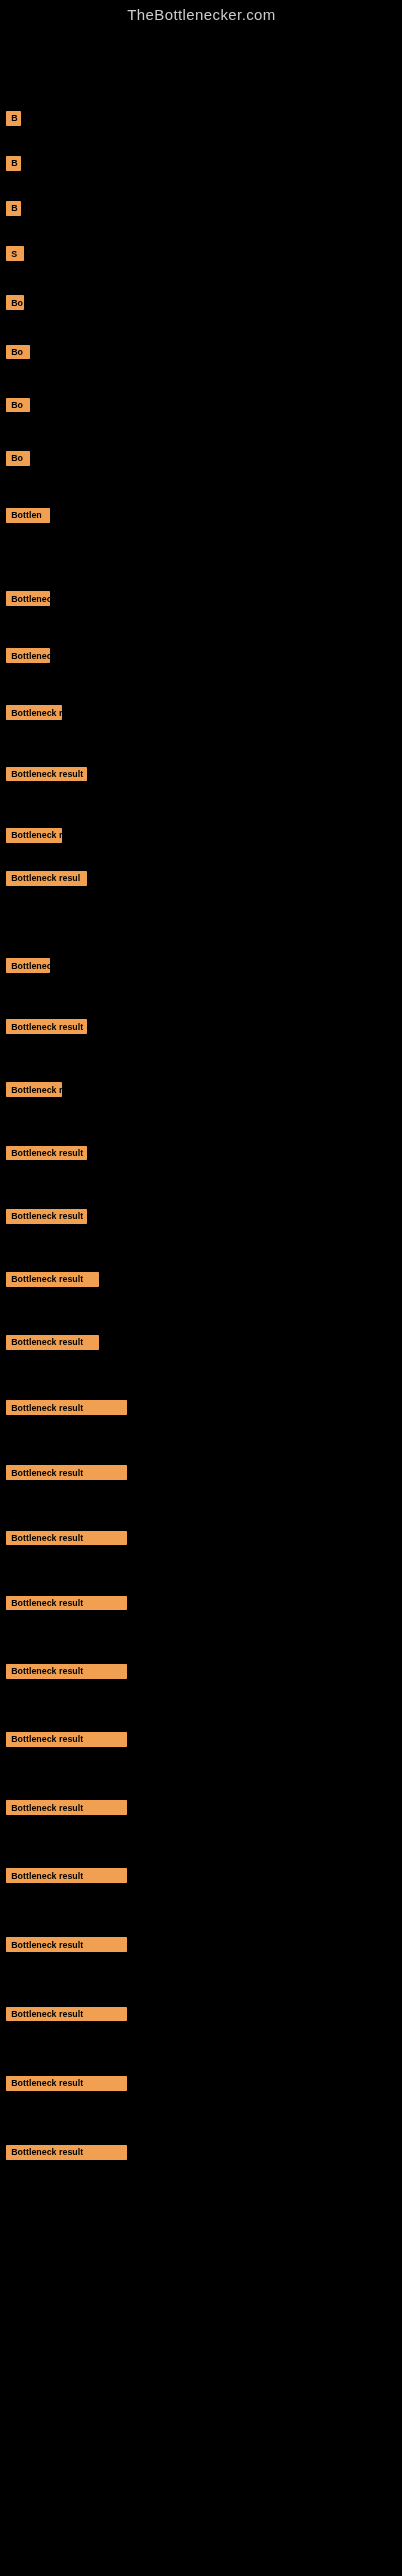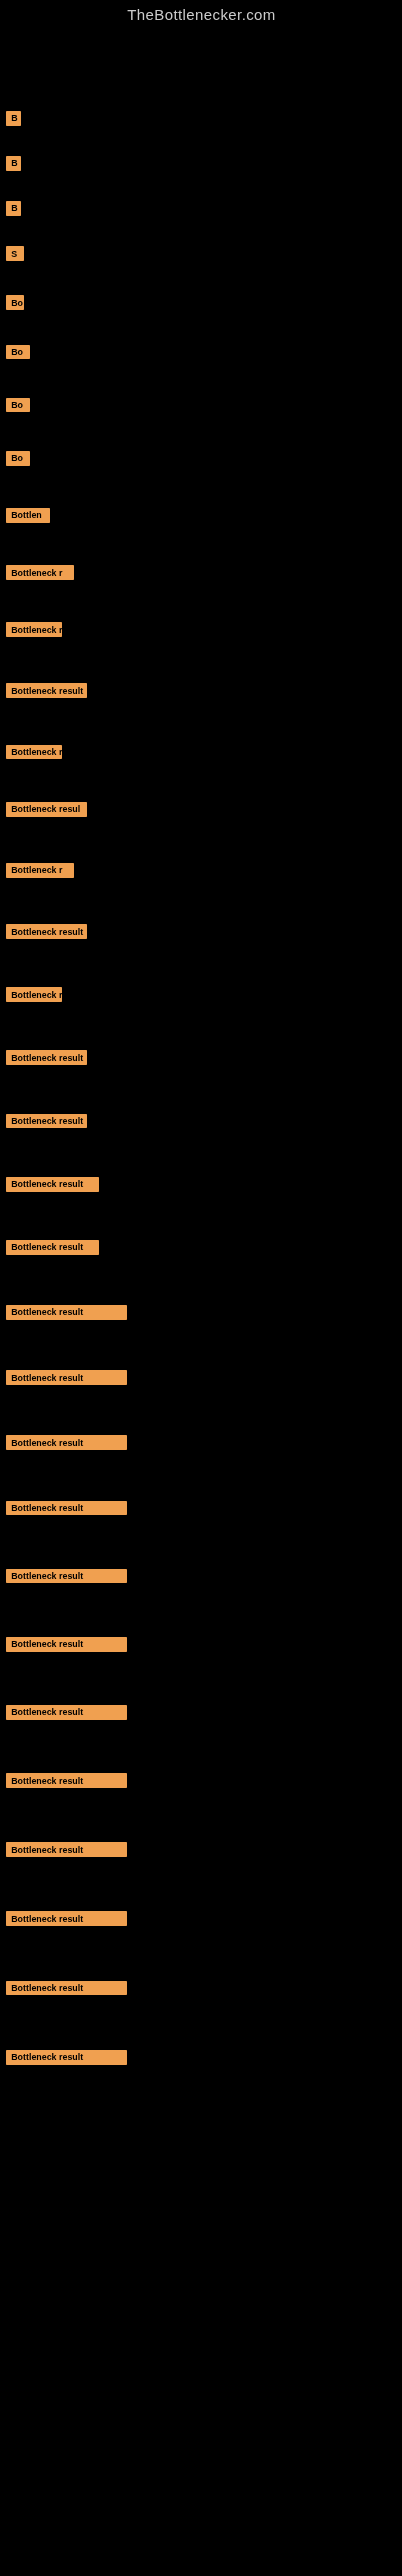--- a/index.html
+++ b/index.html
@@ -35,21 +35,21 @@
       padding: 2.4px 4.8px;
       white-space: nowrap;
       border-radius: 0.8px;
     }
 
     
     .bar-xs  { width: 14.5px; }
     .bar-s   { width: 17.7px; }
     .bar-sm  { width: 24px; }
     .bar-ml  { width: 44px; }
-    .bar-l   { width: 68px; }
+    .bar-l   { width: 44px; margin-top: 26px; }
     .bar-xl  { width: 56px; }
     .bar-xxl { width: 81px; }
     .bar-3xl { width: 93px; }
     .bar-full { width: 121px; }
   </style>
 </head>
 <body>
 
 <div>
   <div class="site-title">TheBottlenecker.com</div>
@@ -89,34 +89,37 @@
     </div>
 
     <div class="bar-item" style="margin-top: 36px;">
       <span class="bar-label bar-ml">Bottlen</span>
     </div>
 
     <div class="bar-item" style="margin-top: 36px;">
       <span class="bar-label bar-l">Bottleneck r</span>
     </div>
 
+    <div class="bar-item" style="margin-top: 36px;">
+      <span class="bar-label bar-ml">Bottlenec</span>
+    </div>
 
     <div class="bar-item" style="margin-top: 36px;">
       <span class="bar-label bar-xl">Bottleneck res</span>
     </div>
 
     <div class="bar-item" style="margin-top: 40px;">
       <span class="bar-label bar-xxl">Bottleneck result</span>
     </div>
 
     <div class="bar-item" style="margin-top: 40px;">
       <span class="bar-label bar-xl">Bottleneck res</span>
     </div>
 
-    <div class="bar-item" style="margin-top: 36px;">
+    <div class="bar-item" style="margin-top: 22px;">
       <span class="bar-label bar-xxl">Bottleneck resul</span>
     </div>
 
     <div class="bar-item" style="margin-top: 40px;">
       <span class="bar-label bar-l">Bottleneck r</span>
     </div>
 
     <div class="bar-item" style="margin-top: 40px;">
       <span class="bar-label bar-xxl">Bottleneck result</span>
     </div>

